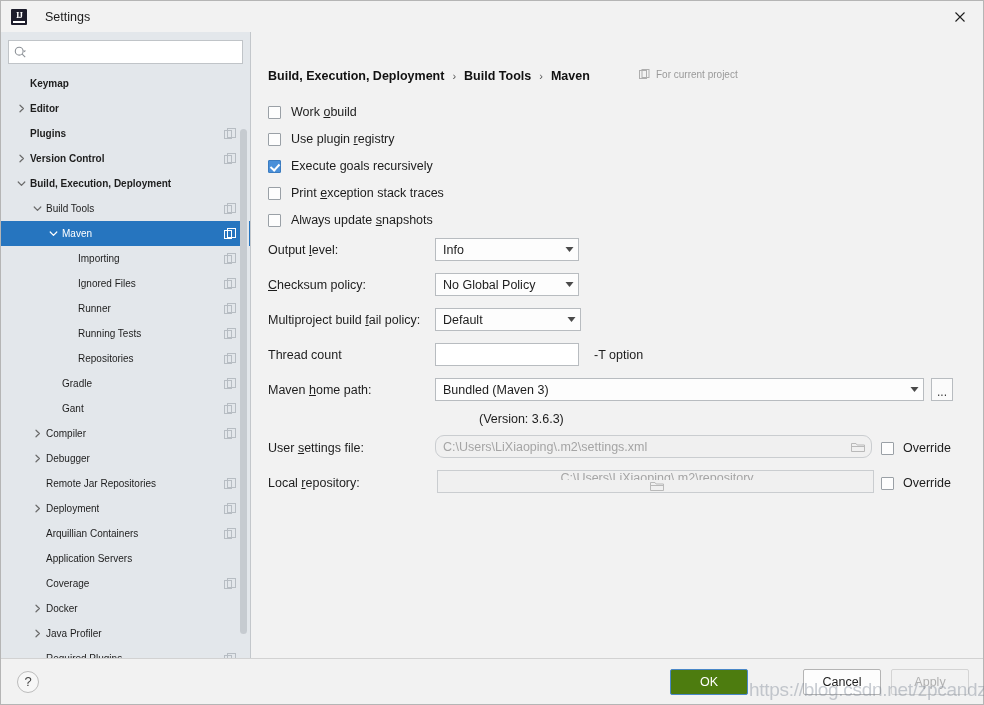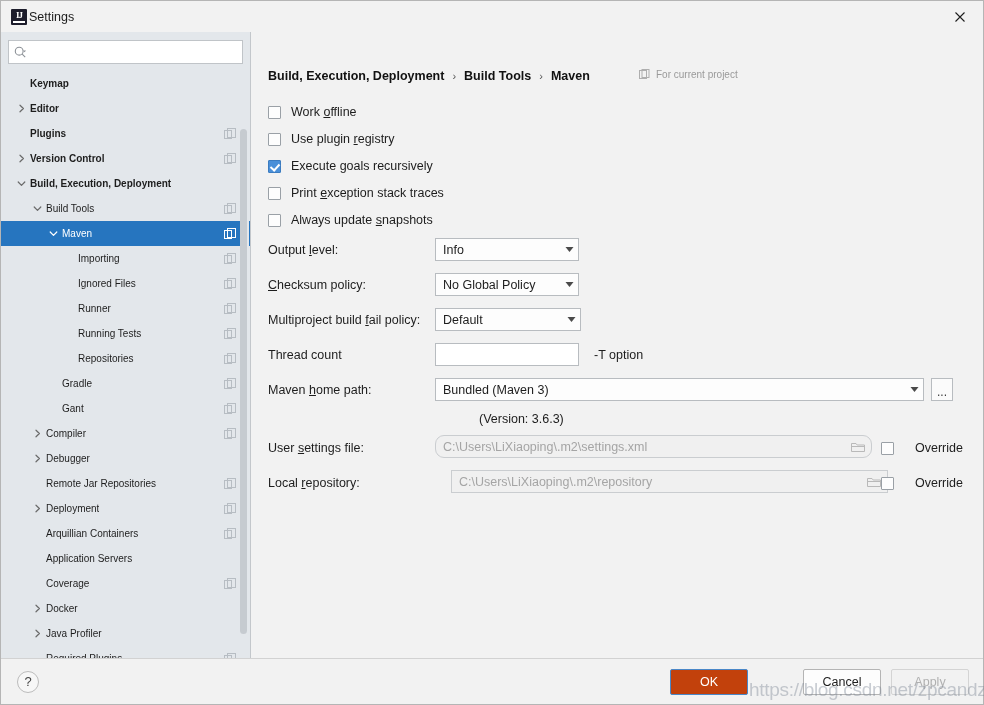--- a/index.html
+++ b/index.html
@@ -53,21 +53,21 @@
     letter-spacing: -1px;
   }
   #ij-logo::after {
     content: "";
     position: absolute;
     left: 2px; right: 2px; bottom: 2px;
     height: 2px;
     background: #fff;
   }
   #title-text {
-    margin-left: 2px;
+    margin-left: 18px;
     font-size: 12.5px;
     color: #1d1d1d;
     text-align: right;
   }
   #close-btn {
     position: absolute;
     right: 0; top: 0;
     width: 46px; height: 31px;
     display: flex; align-items: center; justify-content: center;
     cursor: pointer;
@@ -342,21 +342,21 @@
     line-height: 12px;
     padding-bottom: 2px;
   }
 
   .ov-row {
     position: absolute;
     display: flex;
     align-items: center;
   }
   .ov-row .ov-label {
-    margin-left: 21px;
+    margin-left: 9px;
     font-size: 12.5px;
     color: #1d1d1d;
   }
 
   
   #footer {
     flex: 0 0 auto;
     height: 46px;
     border-top: 1px solid #d2d2d2;
     background: #f2f2f2;
@@ -386,21 +386,21 @@
     height: 26px;
     min-width: 78px;
     padding: 0 14px;
     font-size: 12.5px;
     font-family: "Liberation Sans", sans-serif;
     display: flex; align-items: center; justify-content: center;
     border-radius: 2px;
     cursor: pointer;
   }
   .dbtn.primary {
-    background: #c2410c;
+    background: #4d7c0f;
     border: 1px solid #4a87c8;
     color: #ffffff;
   }
   .dbtn.normal {
     background: #fdfdfd;
     border: 1px solid #b4b4b4;
     color: #1d1d1d;
     margin-left: 45px;
   }
   .dbtn.disabled {
@@ -711,21 +711,21 @@
         <svg class="proj-ic" width="11" height="11" viewBox="0 0 11 11">
           <rect x="0.5" y="1.5" width="7" height="8" fill="none" stroke="#aeaeae" stroke-width="1"></rect>
           <rect x="3" y="0.5" width="7" height="8" fill="none" stroke="#aeaeae" stroke-width="1"></rect>
         </svg>
         <span>For current project</span>
       </div>
 
       <div class="cb-row" id="cb0" style="top:72px;">
         <div class="cbox"></div>
         <span class="cb-label">
-          <span>Work </span><span class="mn">o</span><span>ffline</span>
+          <span>Work </span><span class="mn">o</span><span>build</span>
         </span>
       </div>
       <div class="cb-row" id="cb1" style="top:99px;">
         <div class="cbox"></div>
         <span class="cb-label">
           <span>Use plugin </span><span class="mn">r</span><span>egistry</span>
         </span>
       </div>
       <div class="cb-row" id="cb2" style="top:126px;">
         <div class="cbox checked"></div>
@@ -813,21 +813,21 @@
         </span>
       </div>
       <div class="ov-row" style="top:409px; left:630px;">
         <div class="cbox"></div>
         <span class="ov-label">Override</span>
       </div>
 
       <div class="f-label" style="top:444px;">
         <span>Local </span><span class="mn">r</span><span>epository:</span>
       </div>
-      <div class="pathfield" style="top:438px; left:200px; width:437px;">
+      <div class="pathfield" style="top:438px; left:186px; width:437px;flex-direction:column;">
         <span class="pval">C:\Users\LiXiaoping\.m2\repository</span>
         <span class="folder">
           <svg width="14" height="12" viewBox="0 0 14 12">
             <path d="M0.5 2.5 L5 2.5 L6.2 4 L13.5 4 L13.5 10.5 L0.5 10.5 Z" fill="none" stroke="#b9b9b9" stroke-width="1"></path>
             <path d="M1 5.5 L13 5.5" stroke="#b9b9b9" stroke-width="1"></path>
           </svg>
         </span>
       </div>
       <div class="ov-row" style="top:444px; left:630px;">
         <div class="cbox"></div>

